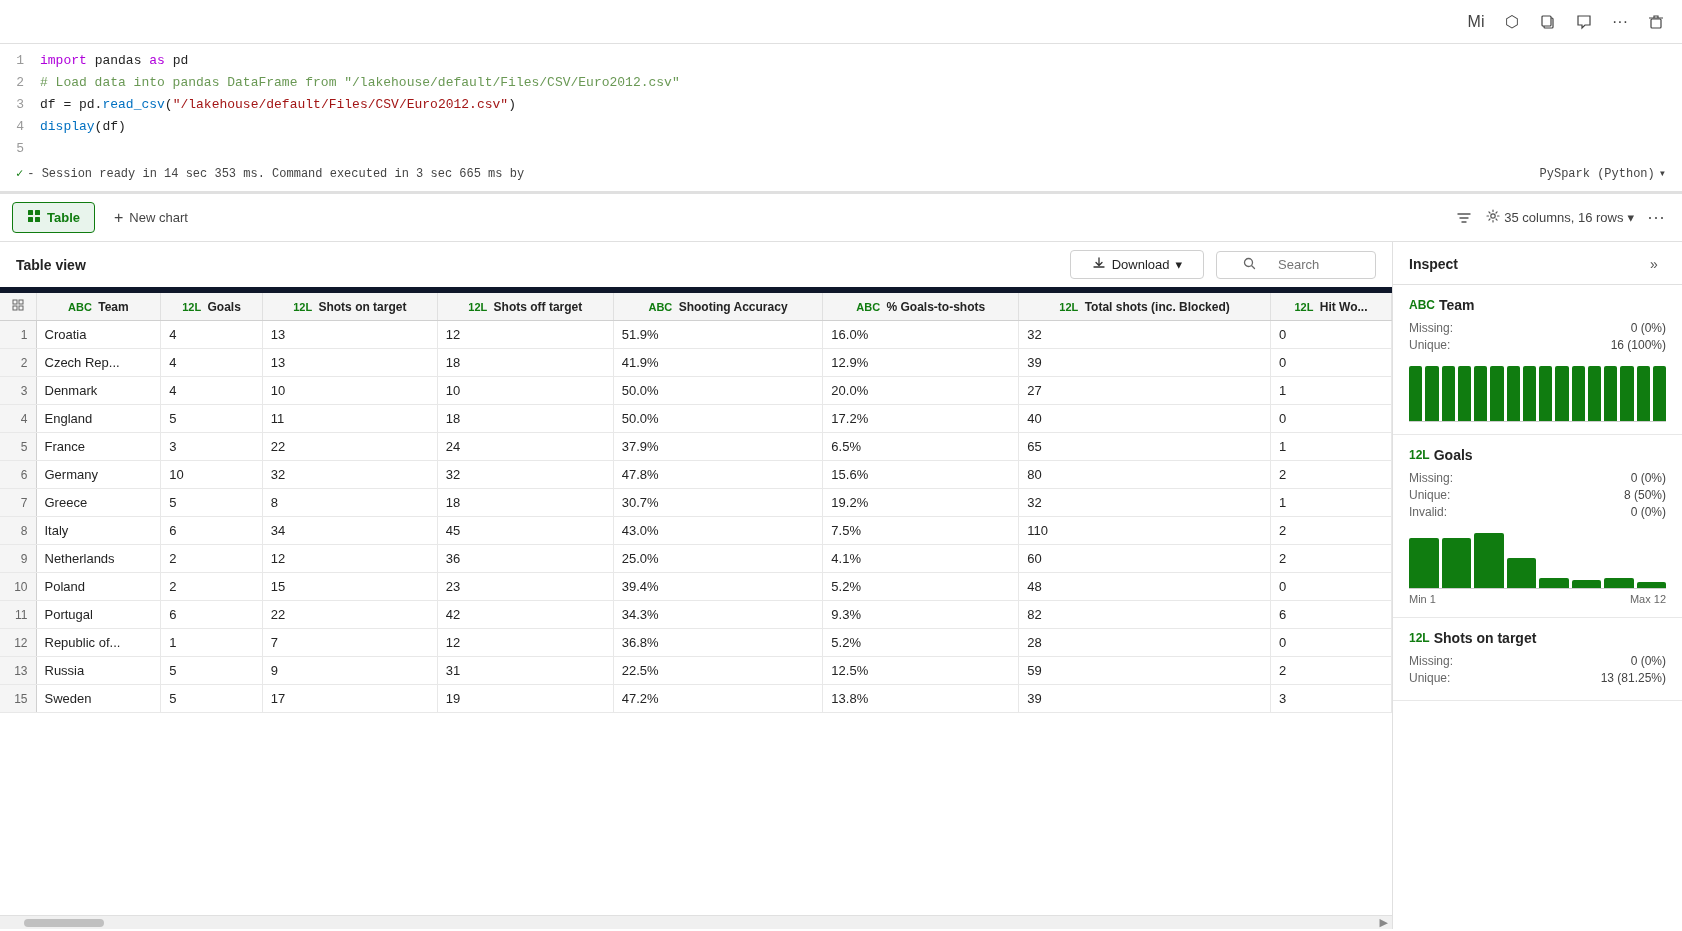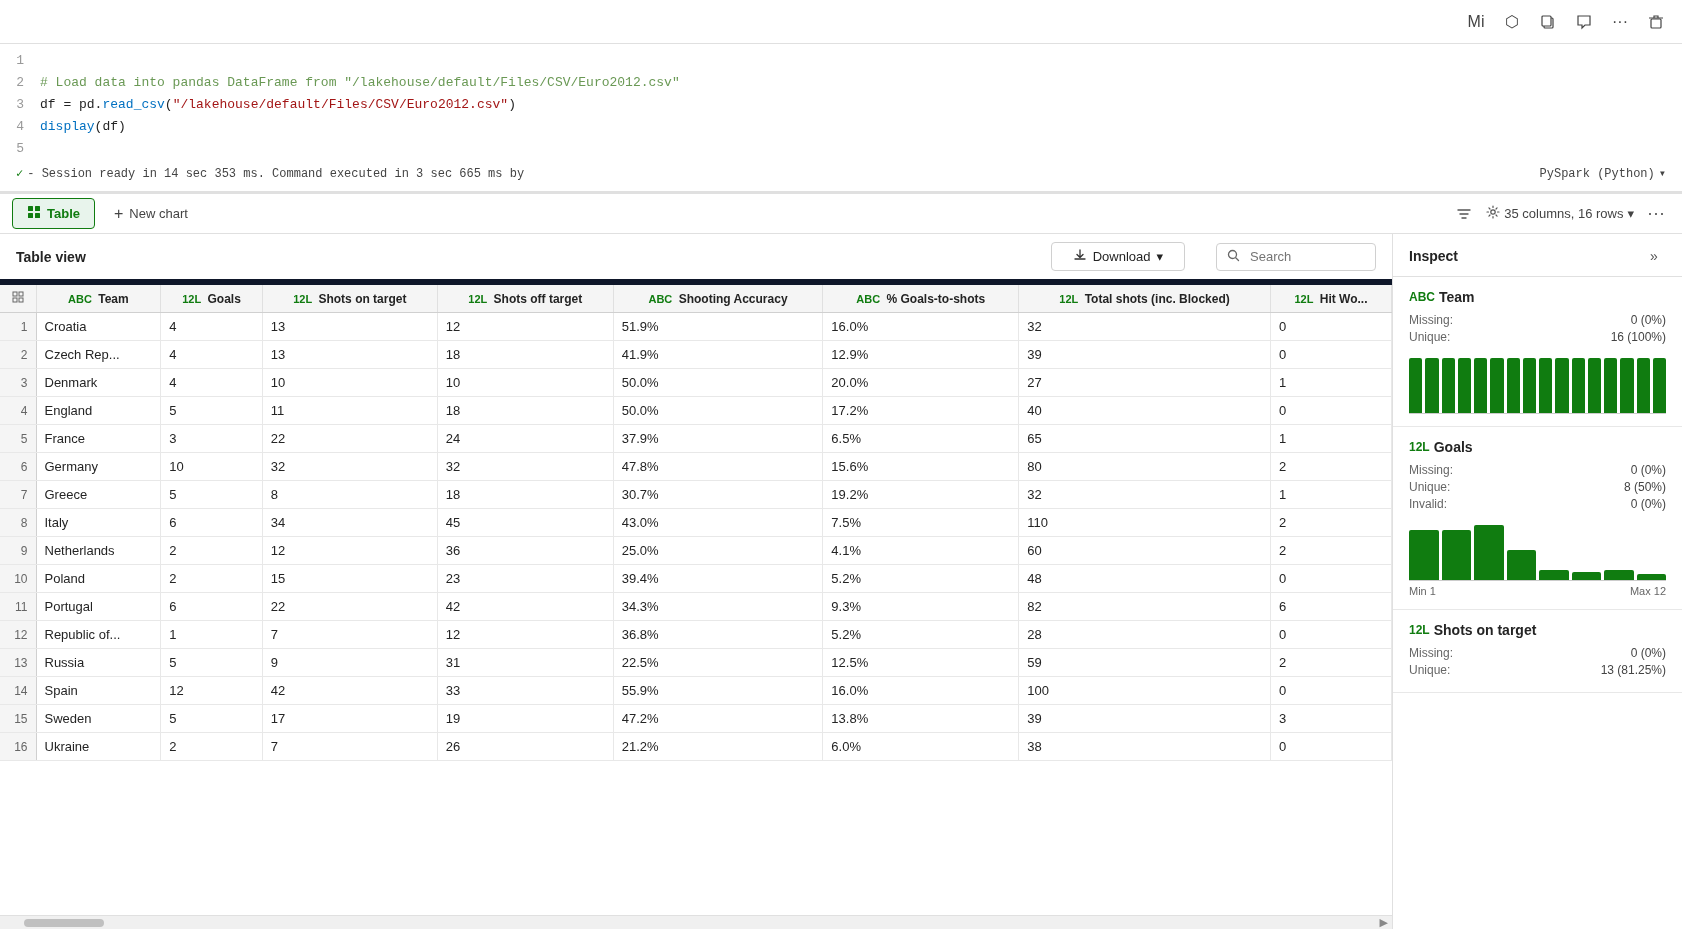--- a/index.html
+++ b/index.html
@@ -74,21 +74,21 @@
       border-top: 2px solid #e0e0e0;
     }
 
     
     .tab-bar {
       display: flex;
       align-items: center;
       padding: 0 12px;
       border-bottom: 1px solid #e0e0e0;
       background: #fff;
-      height: 40px;
+      height: 48px;
       gap: 4px;
     }
     .tab-active {
       display: flex; align-items: center; gap: 6px;
       background: #E8F4EC;
       border: 1px solid #107C10;
       border-radius: 4px;
       padding: 6px 14px;
       cursor: pointer;
       color: #107C10;
@@ -152,27 +152,26 @@
       display: flex; align-items: center; gap: 6px;
       border: 1px solid #d0d0d0;
       border-radius: 4px;
       padding: 5px 21px;
       cursor: pointer;
       background: #fff;
       color: #242424;
       font-size: 13px;
     }
     .search-box {
-      display: flex; align-items: center; gap: 10px;
+      display: flex; align-items: center; gap: 22px;
       border: 1px solid #d0d0d0;
       border-radius: 4px;
-      padding: 5px 10px;
+      padding: 5px 26px;
       background: #fff;
       width: 160px;
-      margin-left: 19px;
     }
     .search-box input {
       border: none; outline: none; font-size: 13px; width: 100%;
       color: #242424;
     }
 
     
     .data-table-wrapper {
       flex: 1;
       overflow: auto;
@@ -355,20 +354,21 @@
     <svg width="16" height="16" viewBox="0 0 16 16" fill="none">
         <rect x="3" y="5" width="10" height="9" rx="1" stroke="#444" stroke-width="1.2"></rect>
         <path d="M1 4h14M6 4V2h4v2" stroke="#444" stroke-width="1.2"></path>
       </svg>
   </div>
 </div>
 
 <div class="code-area">
   <div class="code-line">
     <span class="line-num">1</span>
+    <span class="code-content"><span class="kw">import</span> <span>pandas </span><span class="kw">as</span> <span>pd</span></span>
   </div>
   <div class="code-line">
     <span class="line-num">2</span>
     <span class="code-content"><span class="cm"># Load data into pandas DataFrame from "/lakehouse/default/Files/CSV/Euro2012.csv"</span></span>
   </div>
   <div class="code-line">
     <span class="line-num">3</span>
     <span class="code-content">df = pd.<span class="fn">read_csv</span>(<span class="str">"/lakehouse/default/Files/CSV/Euro2012.csv"</span>)</span>
   </div>
   <div class="code-line">
@@ -615,52 +615,30 @@
                 <td>Russia</td>
                 <td>5</td>
                 <td>9</td>
                 <td>31</td>
                 <td>22.5%</td>
                 <td>12.5%</td>
                 <td>59</td>
                 <td>2</td>
               </tr>
             <tr>
-                <td class="row-num-col">14</td>
-                <td>Spain</td>
-                <td>12</td>
-                <td>42</td>
-                <td>33</td>
-                <td>55.9%</td>
-                <td>16.0%</td>
-                <td>100</td>
-                <td>0</td>
-              </tr>
-            <tr>
                 <td class="row-num-col">15</td>
                 <td>Sweden</td>
                 <td>5</td>
                 <td>17</td>
                 <td>19</td>
                 <td>47.2%</td>
                 <td>13.8%</td>
                 <td>39</td>
                 <td>3</td>
               </tr>
-            <tr>
-                <td class="row-num-col">16</td>
-                <td>Ukraine</td>
-                <td>2</td>
-                <td>7</td>
-                <td>26</td>
-                <td>21.2%</td>
-                <td>6.0%</td>
-                <td>38</td>
-                <td>0</td>
-              </tr>
           </tbody>
         </table>
       </div>
 
       <div class="h-scroll-bar">
         <div class="h-scroll-thumb"></div>
         <span style="margin-left:auto; color:#888; font-size:11px;">▶</span>
       </div>
     </div>
 

